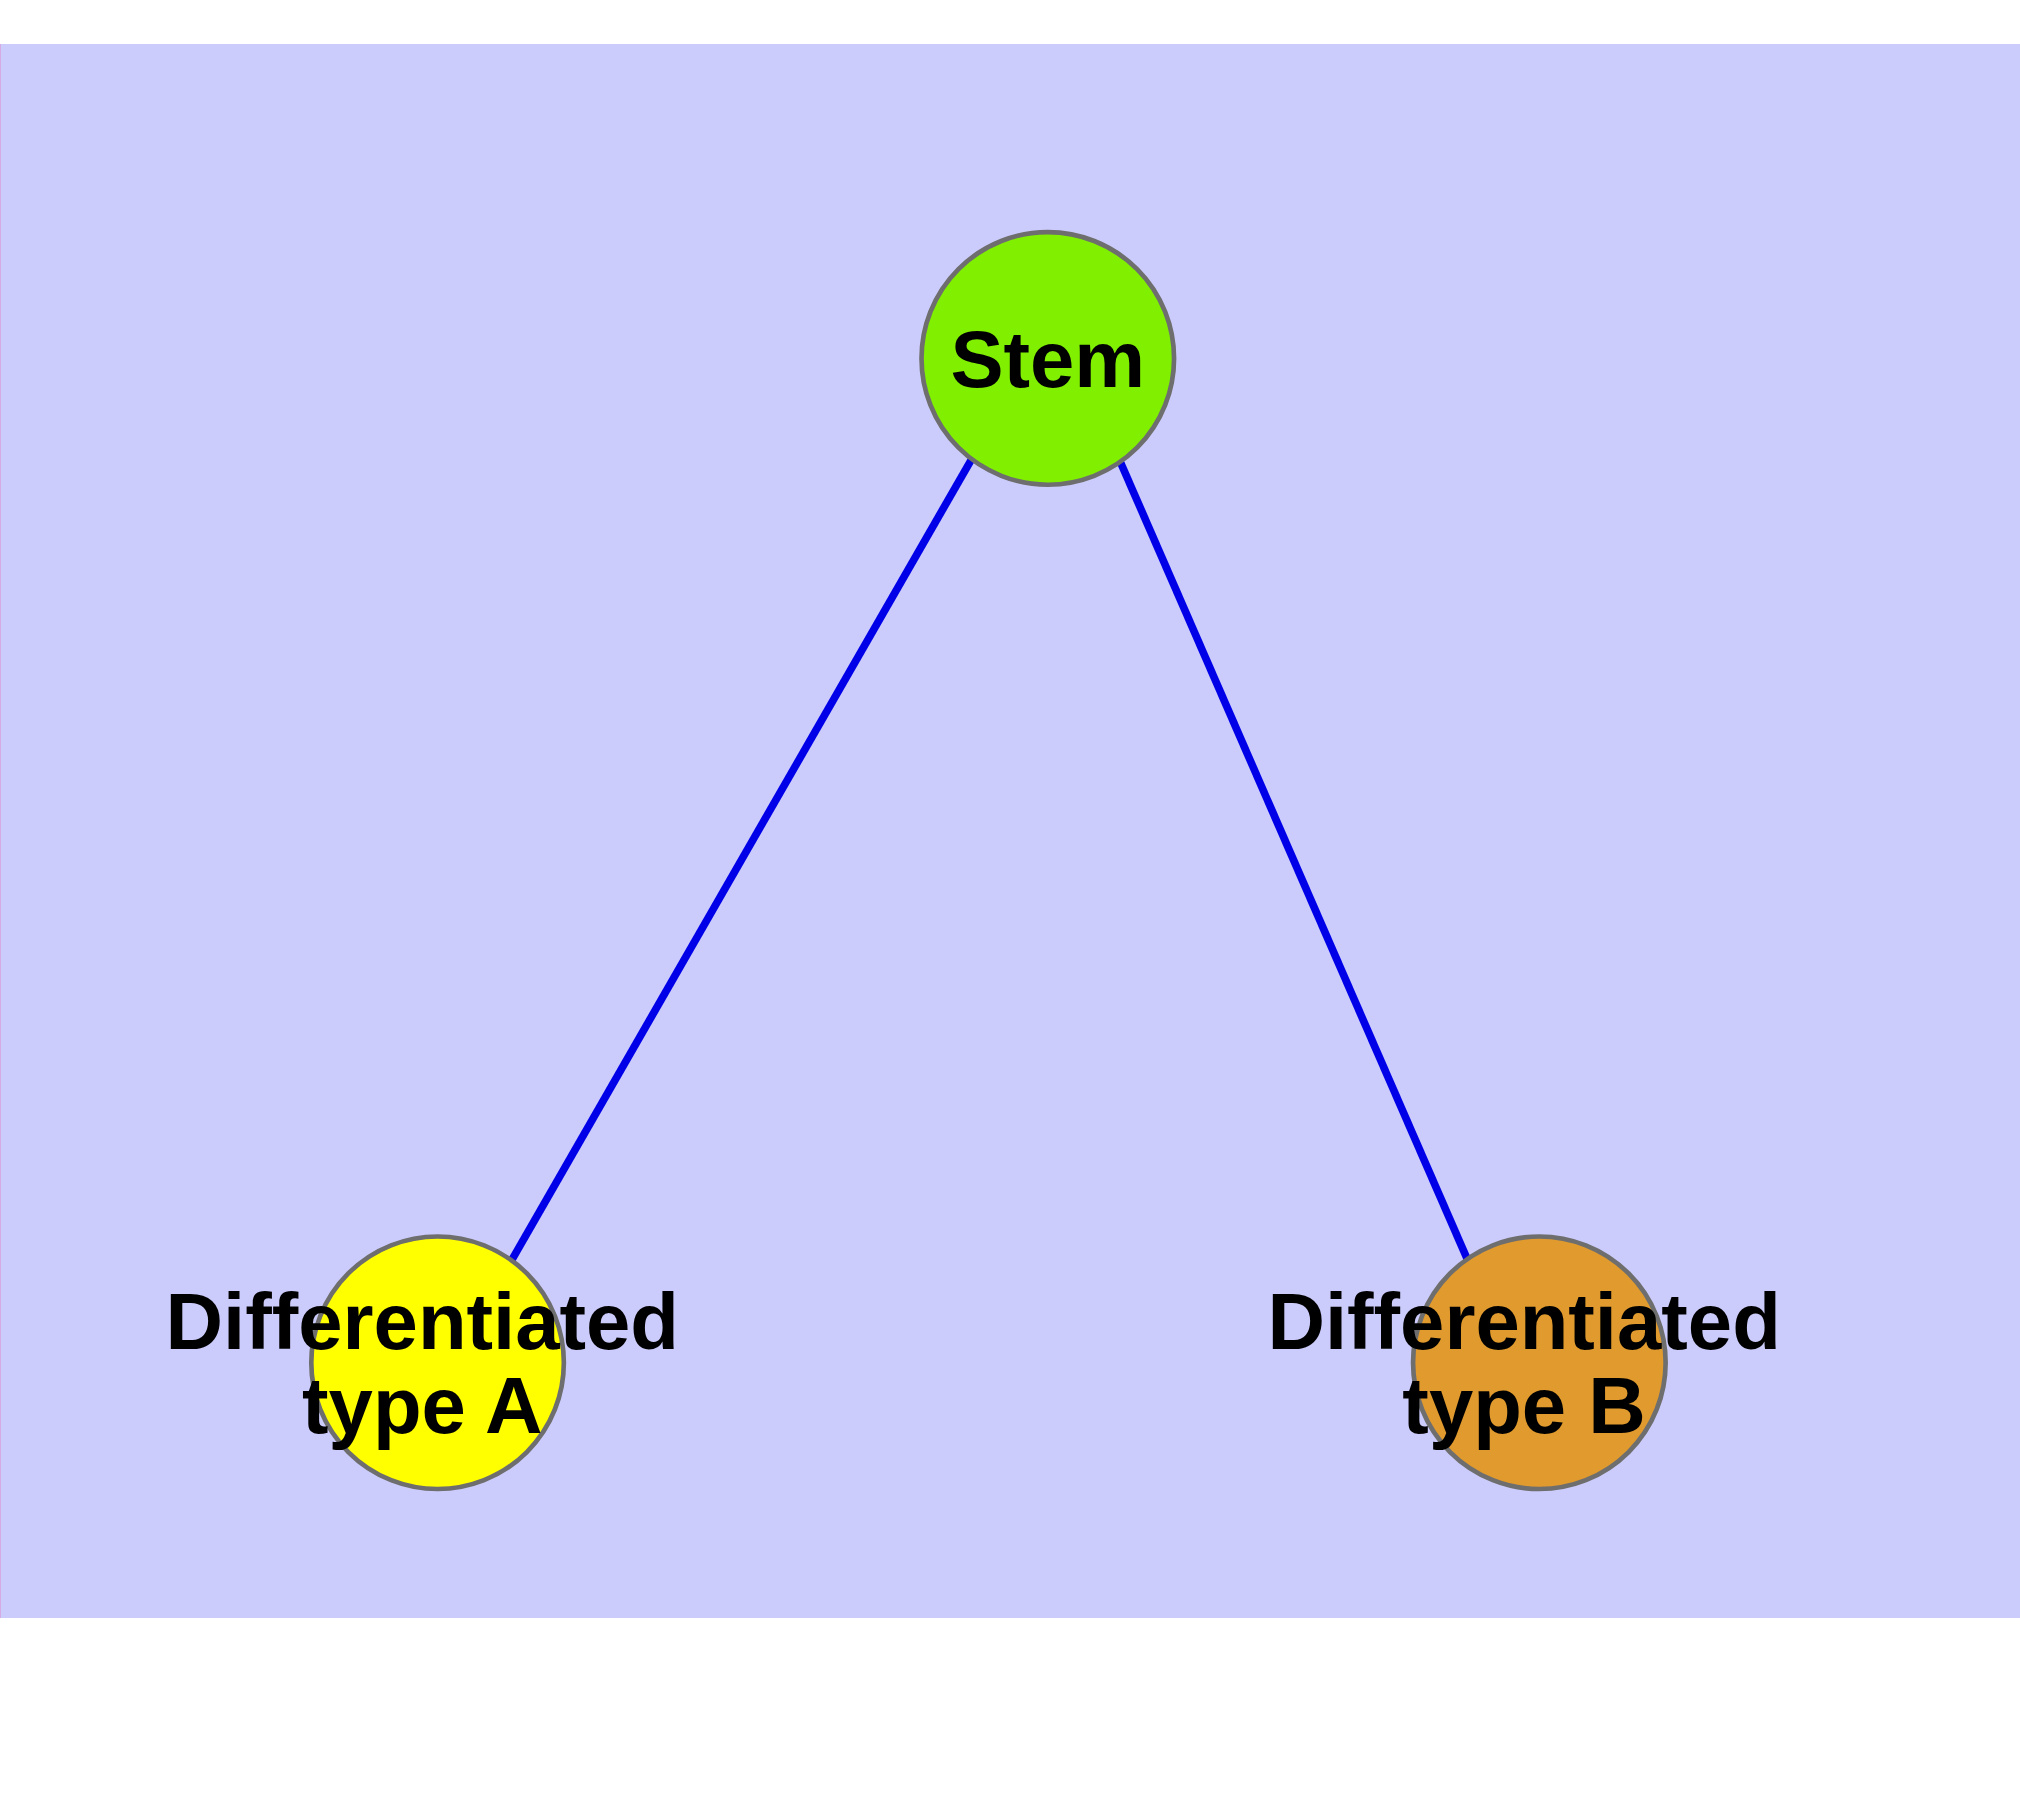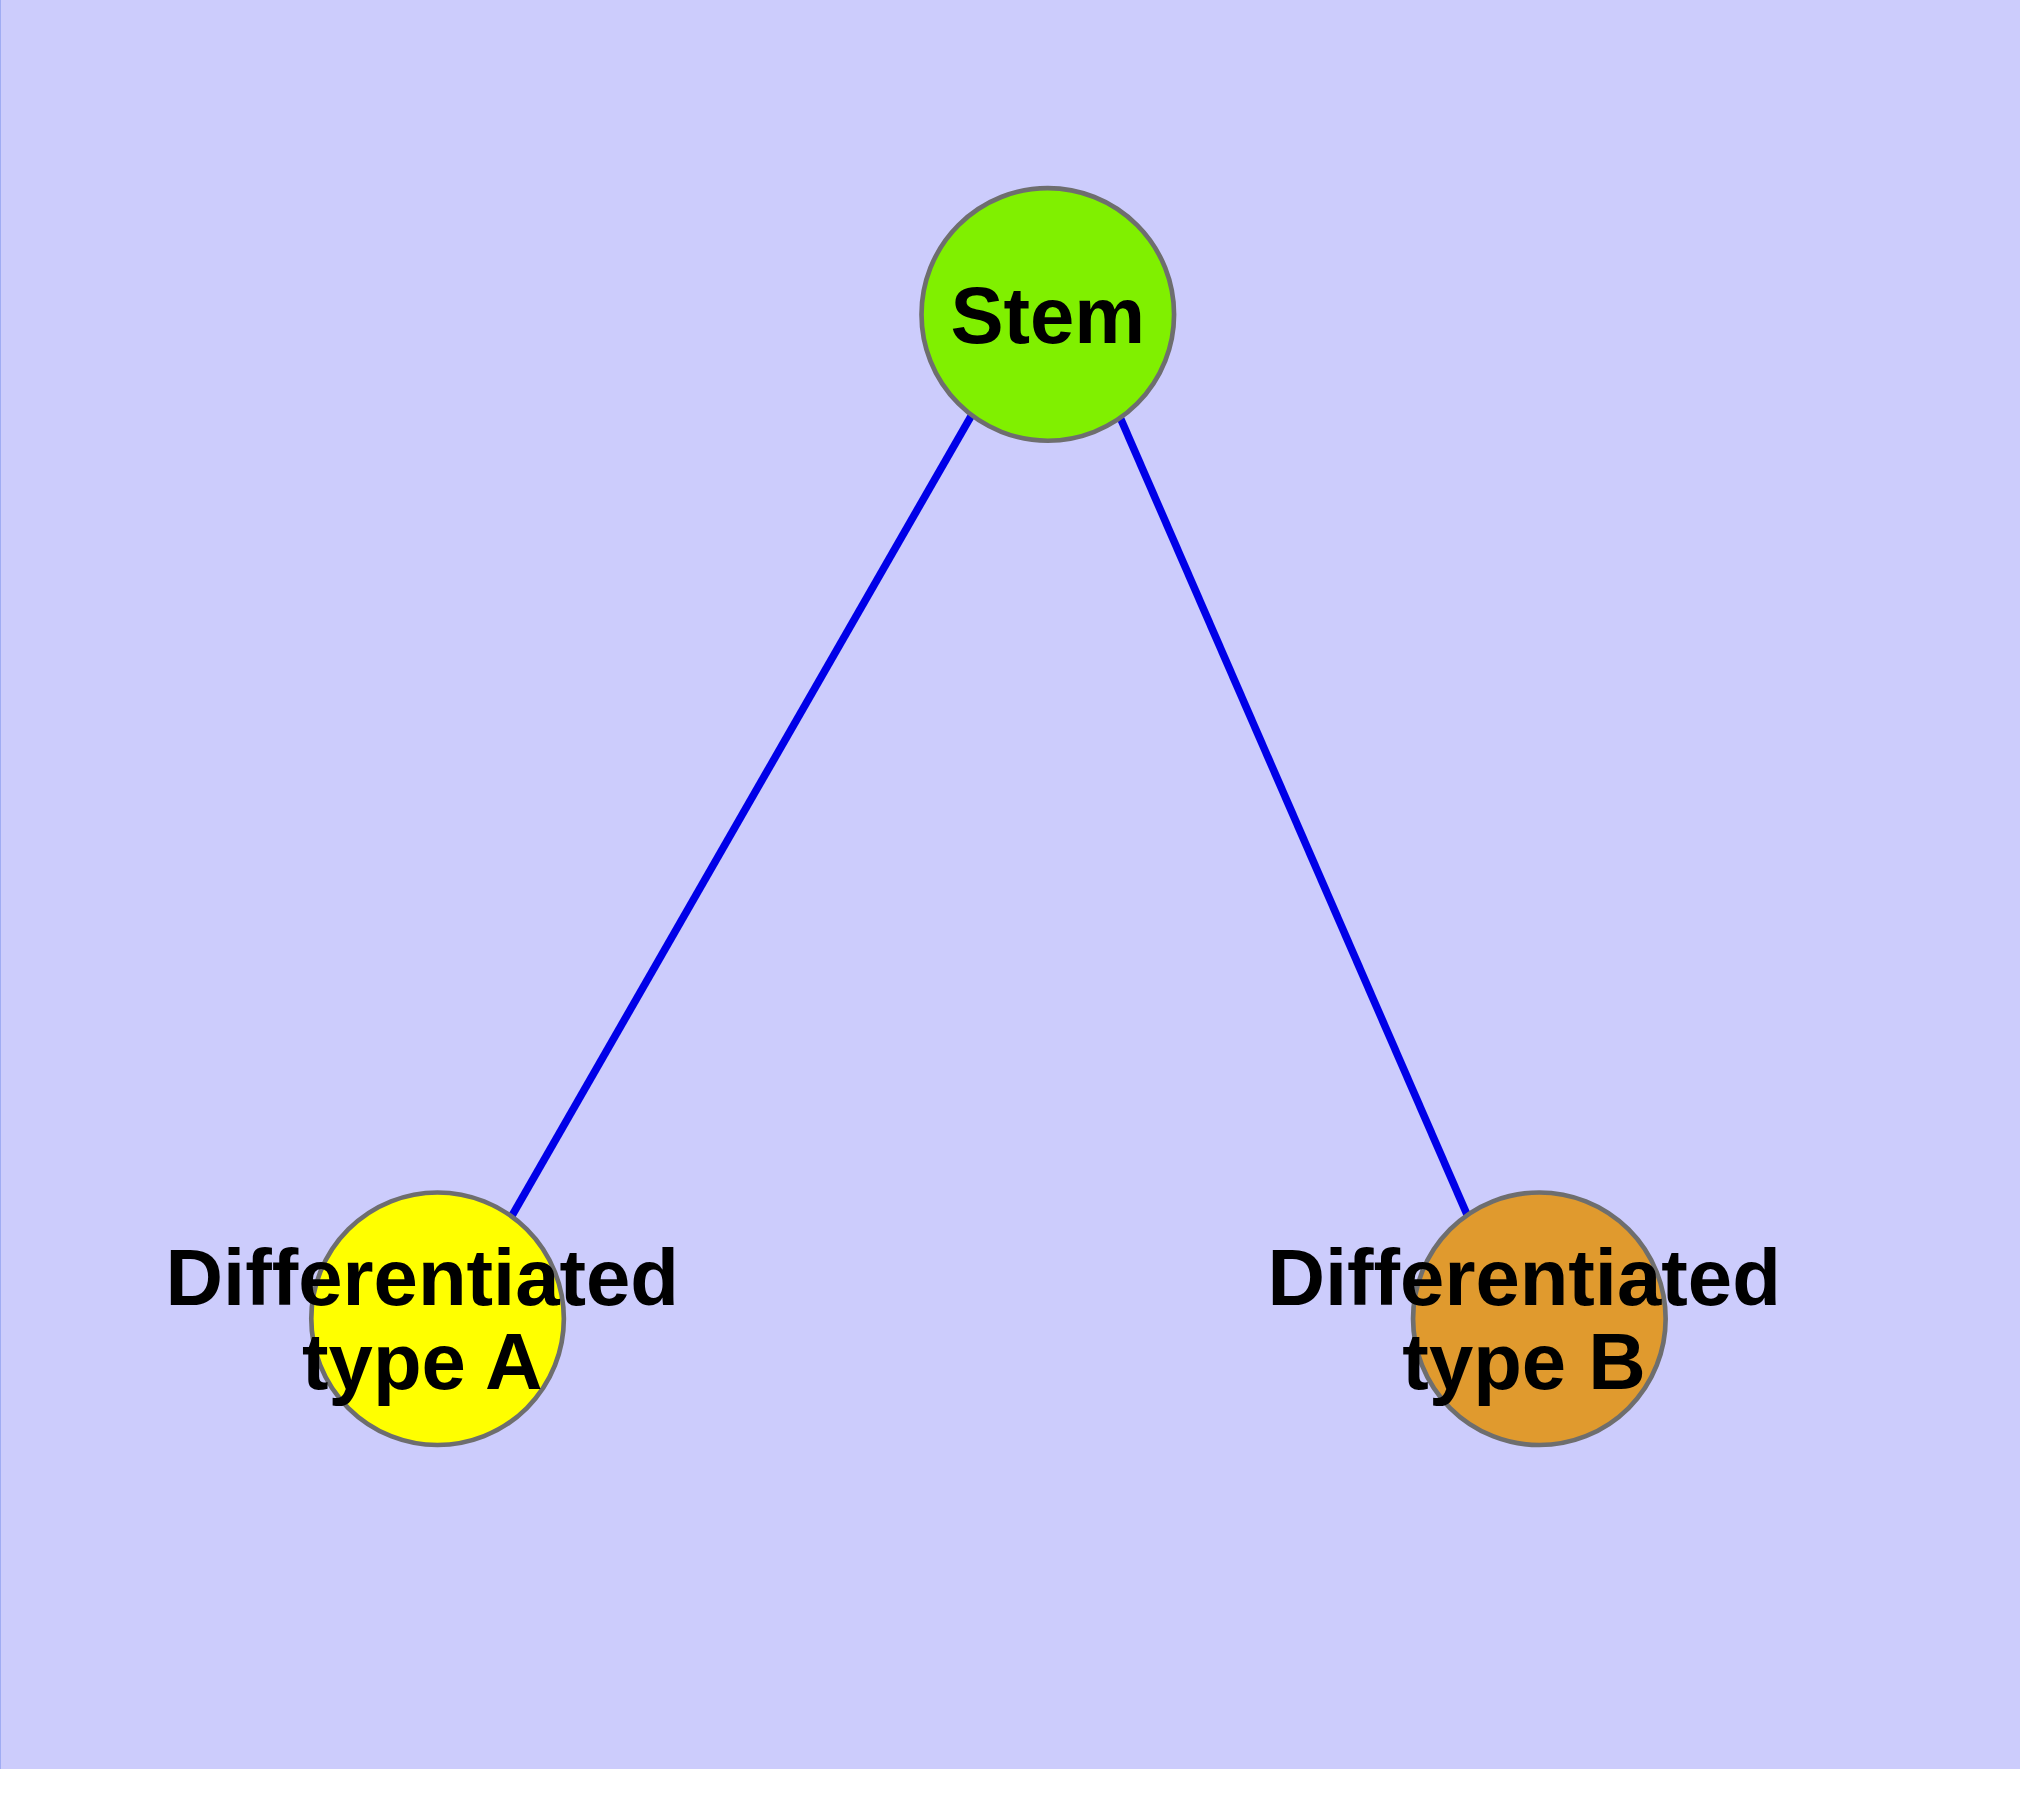--- a/index.html
+++ b/index.html
@@ -4,24 +4,25 @@
 <title>Cell Differentiation Graph</title>
 <style>
   html, body {
     margin: 0;
     padding: 0;
     background: #ffffff;
   }
   #stage {
     position: relative;
     width: 2021px;
-    height: 1769px;
+    height: 1574px;
     overflow: hidden;
-    background: #1d4ed8;
+    background: #ec4899;
     font-family: "Liberation Sans", sans-serif;
+    margin-top: 44px;
   }
   #graph-svg {
     position: absolute;
     inset: 0;
     width: 2021px;
     height: 1812px;
     display: block;
   }
   .edge-line {
     stroke: #0000e8;

